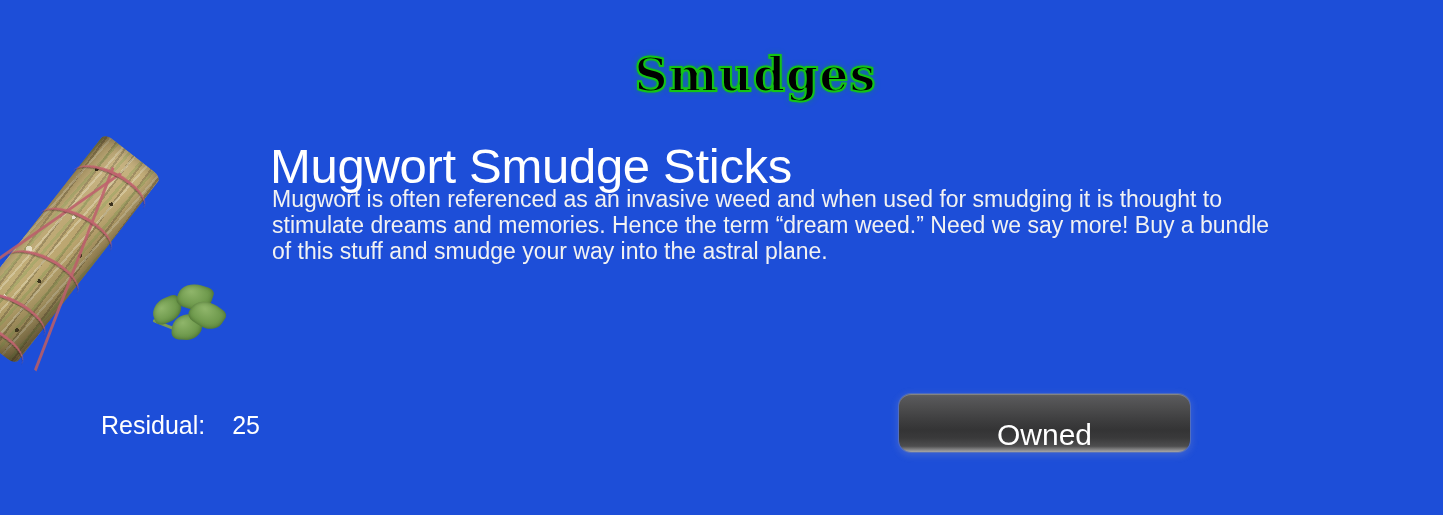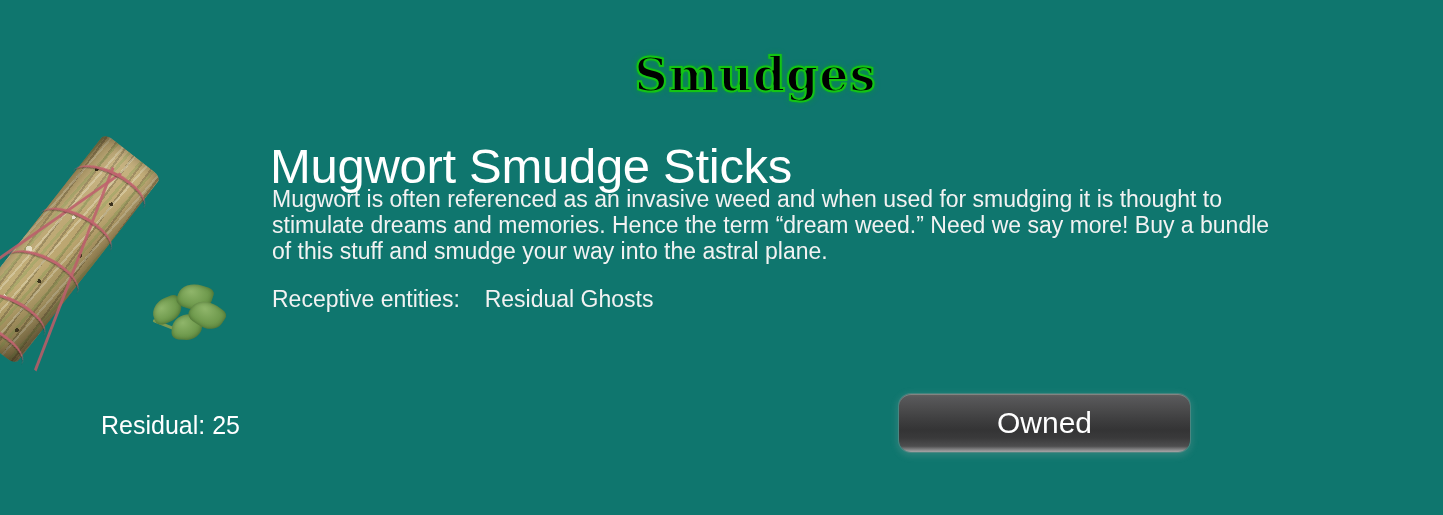--- a/index.html
+++ b/index.html
@@ -4,21 +4,21 @@
 <style>
   html, body {
     margin: 0;
     padding: 0;
     background: #000000;
   }
   #screen {
     position: relative;
     width: 1443px;
     height: 515px;
-    background: #0f766e;
+    background: #1d4ed8;
     overflow: hidden;
     font-family: "Liberation Sans", sans-serif;
     -webkit-font-smoothing: antialiased;
   }
 
   
   #category-title {
     position: absolute;
     left: 0;
     top: 52px;
@@ -177,32 +177,32 @@
 
   
   #credits-row {
     position: absolute;
     left: 101px;
     top: 411px;
     font-size: 25px;
     color: #ffffff;
     white-space: nowrap;
   }
-  #credits-value { display: inline-block; }
+  #credits-value { display: inline-block; margin-left: 20px; }
 
   
   #action-button {
     position: absolute;
     left: 899px;
     top: 394px;
     width: 291px;
     height: 58px;
     border: none;
     border-radius: 12px;
-    padding: 0;
+    padding: 12px;
     cursor: default;
     color: #ffffff;
     font-family: "Liberation Sans", sans-serif;
     font-size: 30px;
     line-height: 58px;
     text-align: center;
     background:
       linear-gradient(180deg,
         #61625f 0%,
         #58585a 6%,
@@ -248,25 +248,20 @@
   </div>
 
   <div id="product-name">Mugwort Smudge Sticks</div>
 
   <div id="product-description">
     <span class="dline">Mugwort is often referenced as an invasive weed and when used for smudging it is thought to</span>
     <span class="dline">stimulate dreams and memories.  Hence the term “dream weed.”  Need we say more!  Buy a bundle</span>
     <span class="dline">of this stuff and smudge your way into the astral plane.</span>
   </div>
 
-  <div id="receptive-line">
-    <span>Receptive entities:</span>
-    <span style="display:inline-block;width:12px"></span>
-    <span>Residual Ghosts</span>
-  </div>
 
   <div id="credits-row">
     <span>Residual:</span>
     <span id="credits-value">25</span>
   </div>
 
   <button id="action-button">Owned</button>
 
 </div>
 

